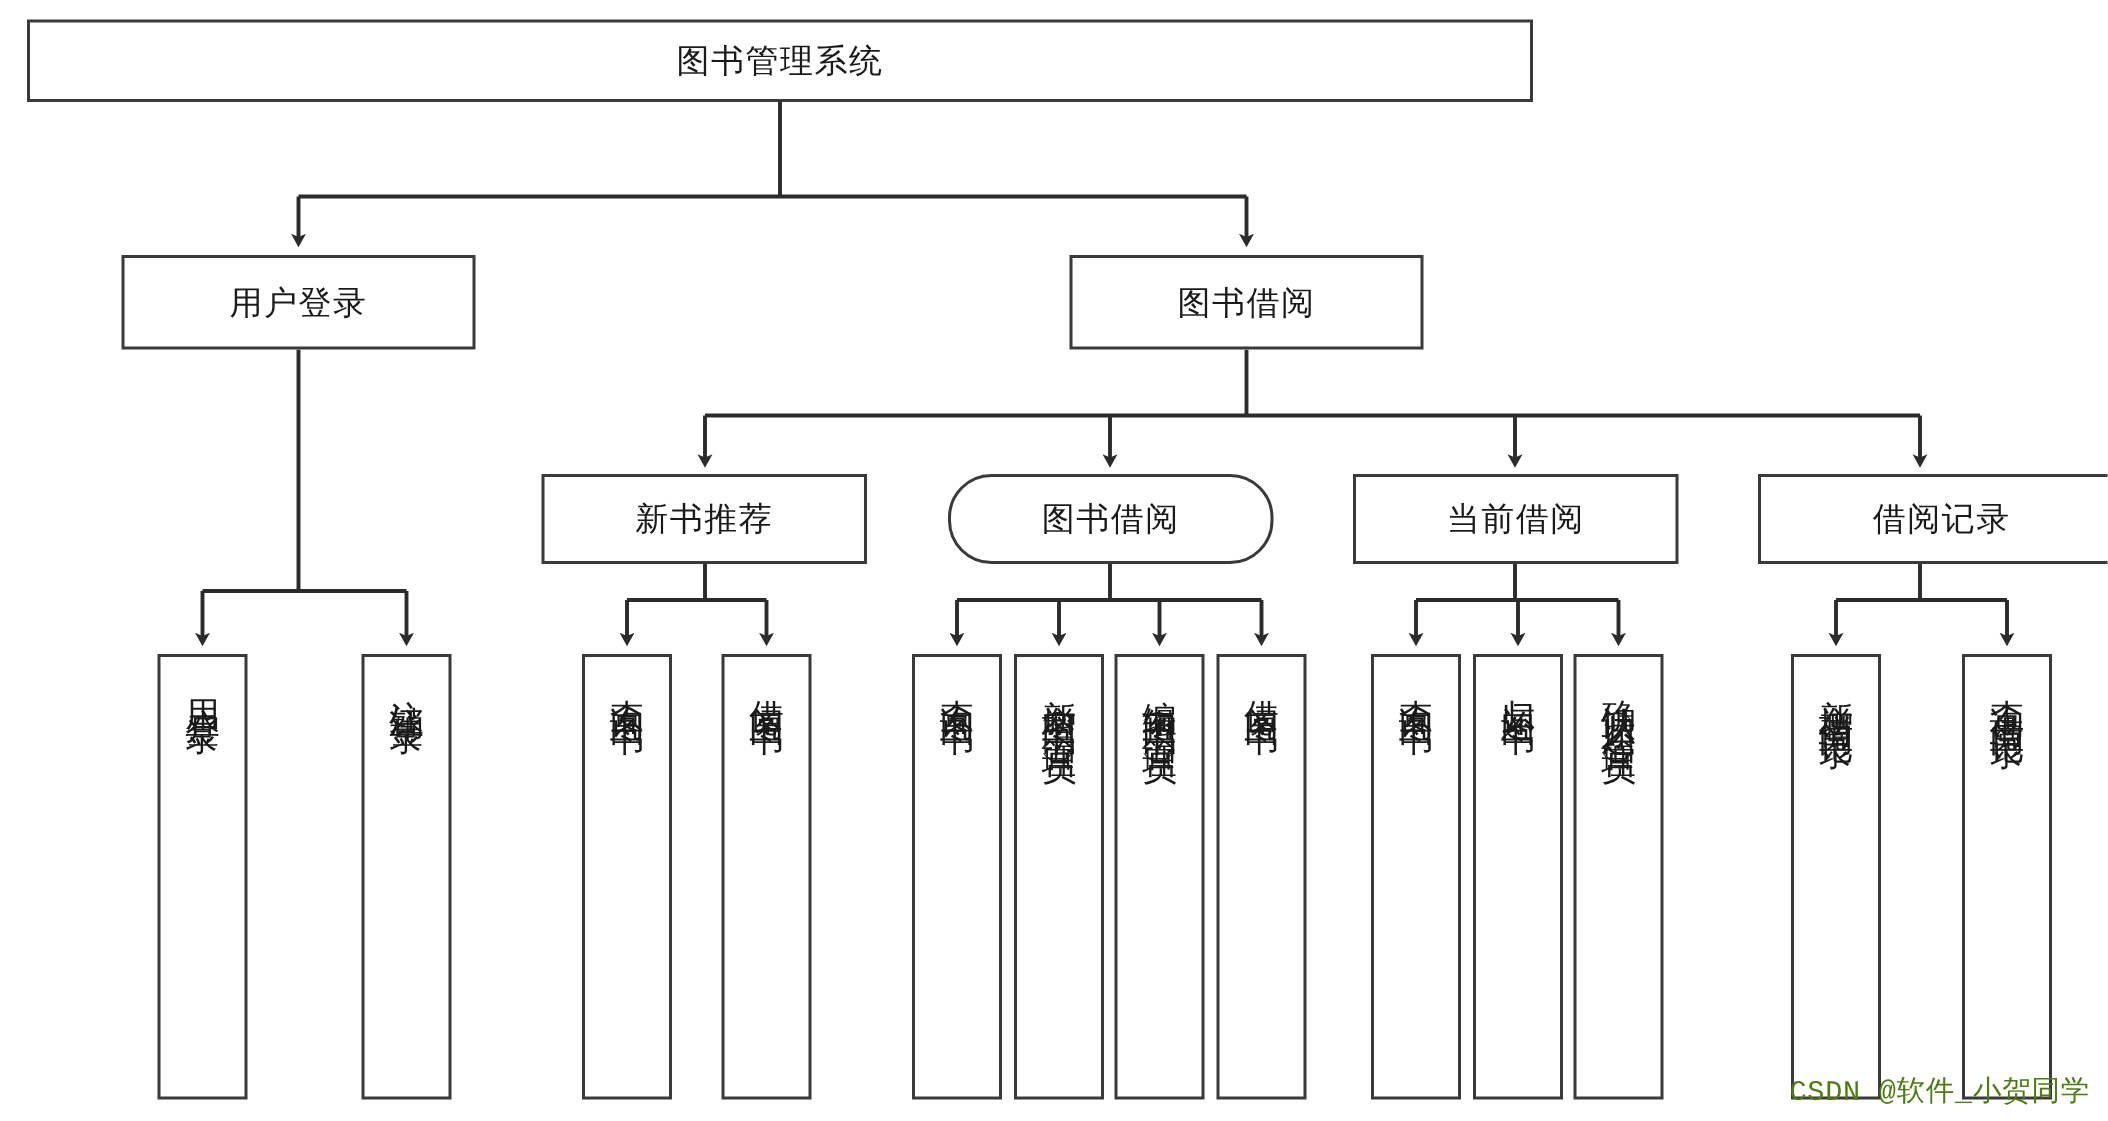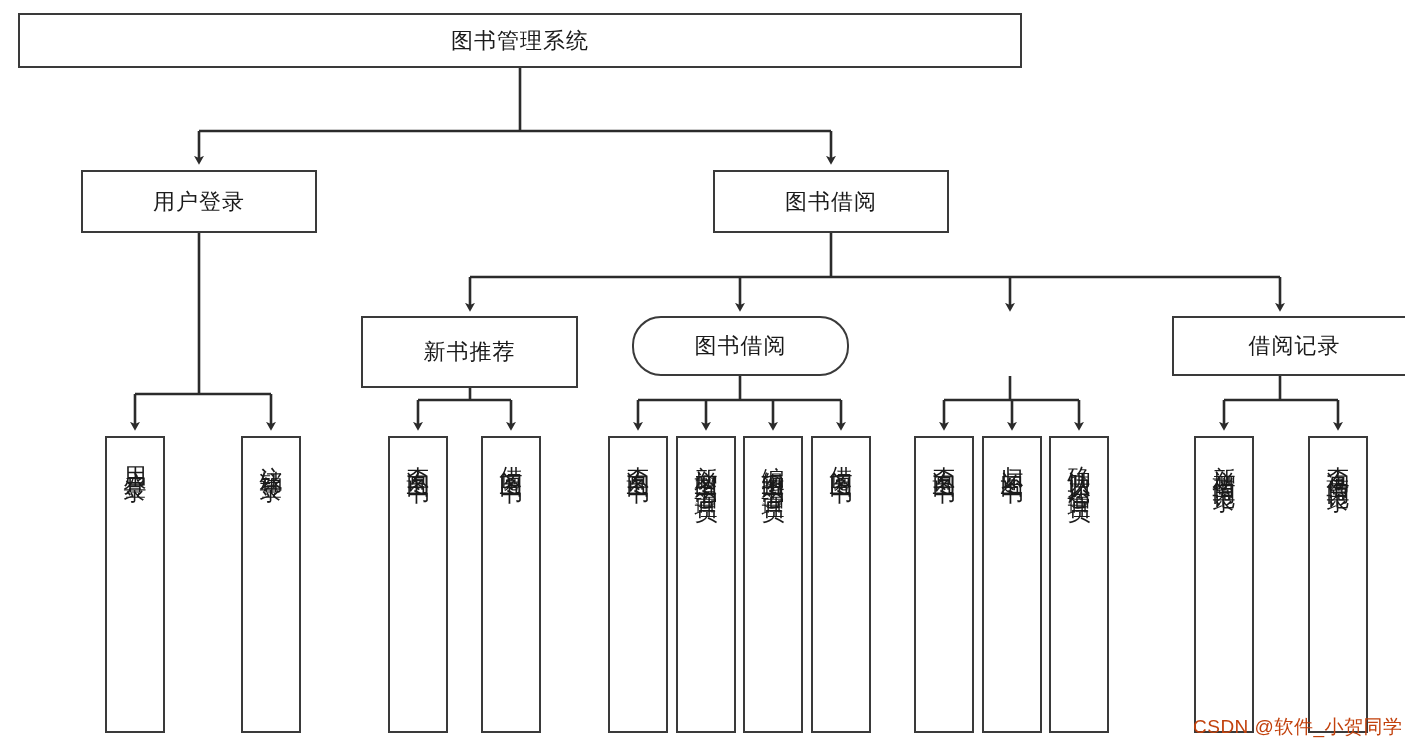--- a/index.html
+++ b/index.html
@@ -33,25 +33,26 @@
   }
   .node.v .lbl{
     writing-mode:vertical-rl;
     text-orientation:upright;
     font-size:23px;
     letter-spacing:5px;
     line-height:1;
   }
   .watermark{
     position:absolute;
-    color:#c2410c;
+    color:#4d7c0f;
     font-size:19px;
     white-space:nowrap;
     letter-spacing:0.5px;
     pointer-events:none;
+    font-family:Liberation Mono, monospace;
   }
 </style>
 </head>
 <body>
 
 <div id="canvas">
 
   <svg id="edges" viewBox="0 0 1405 747">
     <defs>
       <marker id="arrow" markerWidth="11" markerHeight="11" refX="4.2" refY="5" orient="auto" markerUnits="userSpaceOnUse">
@@ -106,25 +107,28 @@
     <span class="lbl">图书管理系统</span>
   </div>
 
   <div class="node h" style="left:81px;top:170px;width:236px;height:63px;">
     <span class="lbl">用户登录</span>
   </div>
   <div class="node h" style="left:713px;top:170px;width:236px;height:63px;">
     <span class="lbl">图书借阅</span>
   </div>
 
-  <div class="node h" style="left:361px;top:316px;width:217px;height:72px;">
+  <div class="node h" style="left:361px;top:316px;width:217px;height:60px;">
     <span class="lbl">新书推荐</span>
   </div>
   <div class="node h" style="left:632px;top:316px;width:217px;height:60px;border-radius:29px;">
     <span class="lbl">图书借阅</span>
+  </div>
+  <div class="node h" style="left:902px;top:316px;width:217px;height:60px;">
+    <span class="lbl">当前借阅</span>
   </div>
   <div class="node h" style="left:1172px;top:316px;width:245px;height:60px;">
     <span class="lbl">借阅记录</span>
   </div>
 
   <div class="node v" style="left:105px;top:436px;width:60px;height:297px;">
     <span class="lbl">用户登录</span>
   </div>
   <div class="node v" style="left:241px;top:436px;width:60px;height:297px;">
     <span class="lbl">注销登录</span>

